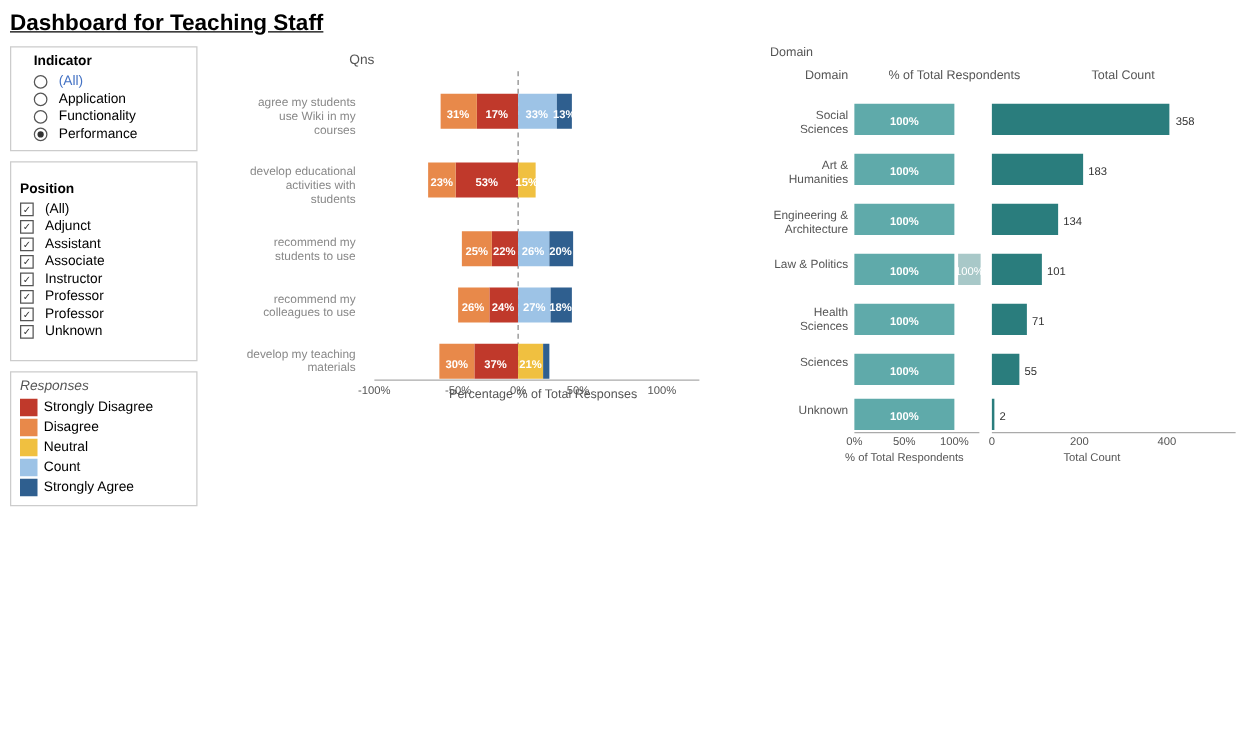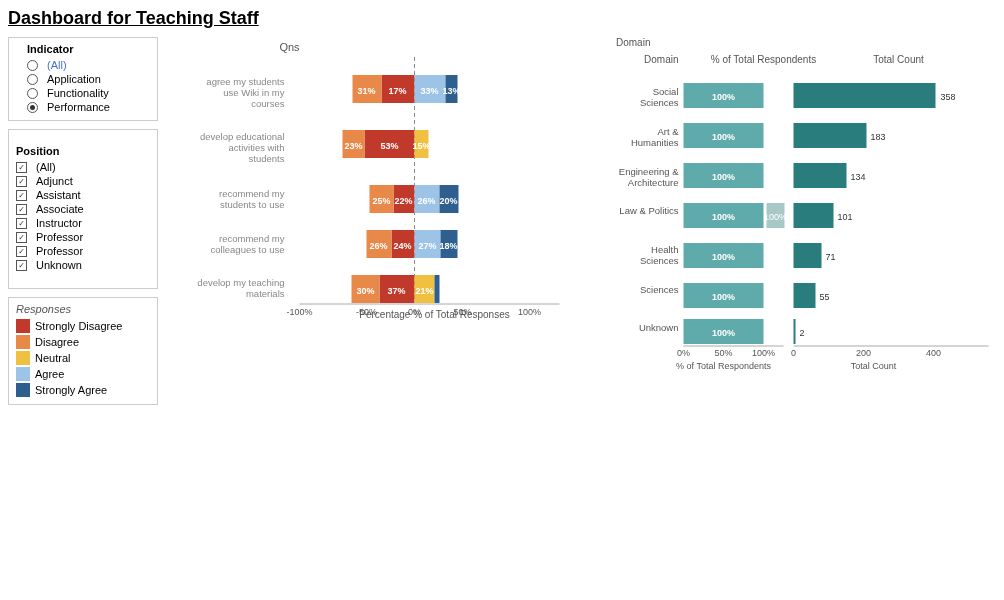--- a/index.html
+++ b/index.html
@@ -120,21 +120,21 @@
         <div class="legend-item">
           <div class="legend-swatch" style="background:#E8894A;"></div>
           <span>Disagree</span>
         </div>
         <div class="legend-item">
           <div class="legend-swatch" style="background:#F0C040;"></div>
           <span>Neutral</span>
         </div>
         <div class="legend-item">
           <div class="legend-swatch" style="background:#9DC3E6;"></div>
-          <span>Agree</span>
+          <span>Count</span>
         </div>
         <div class="legend-item">
           <div class="legend-swatch" style="background:#2F5F8F;"></div>
           <span>Strongly Agree</span>
         </div>
       </div>
     </div>
 
     <div class="center-panel">
 

